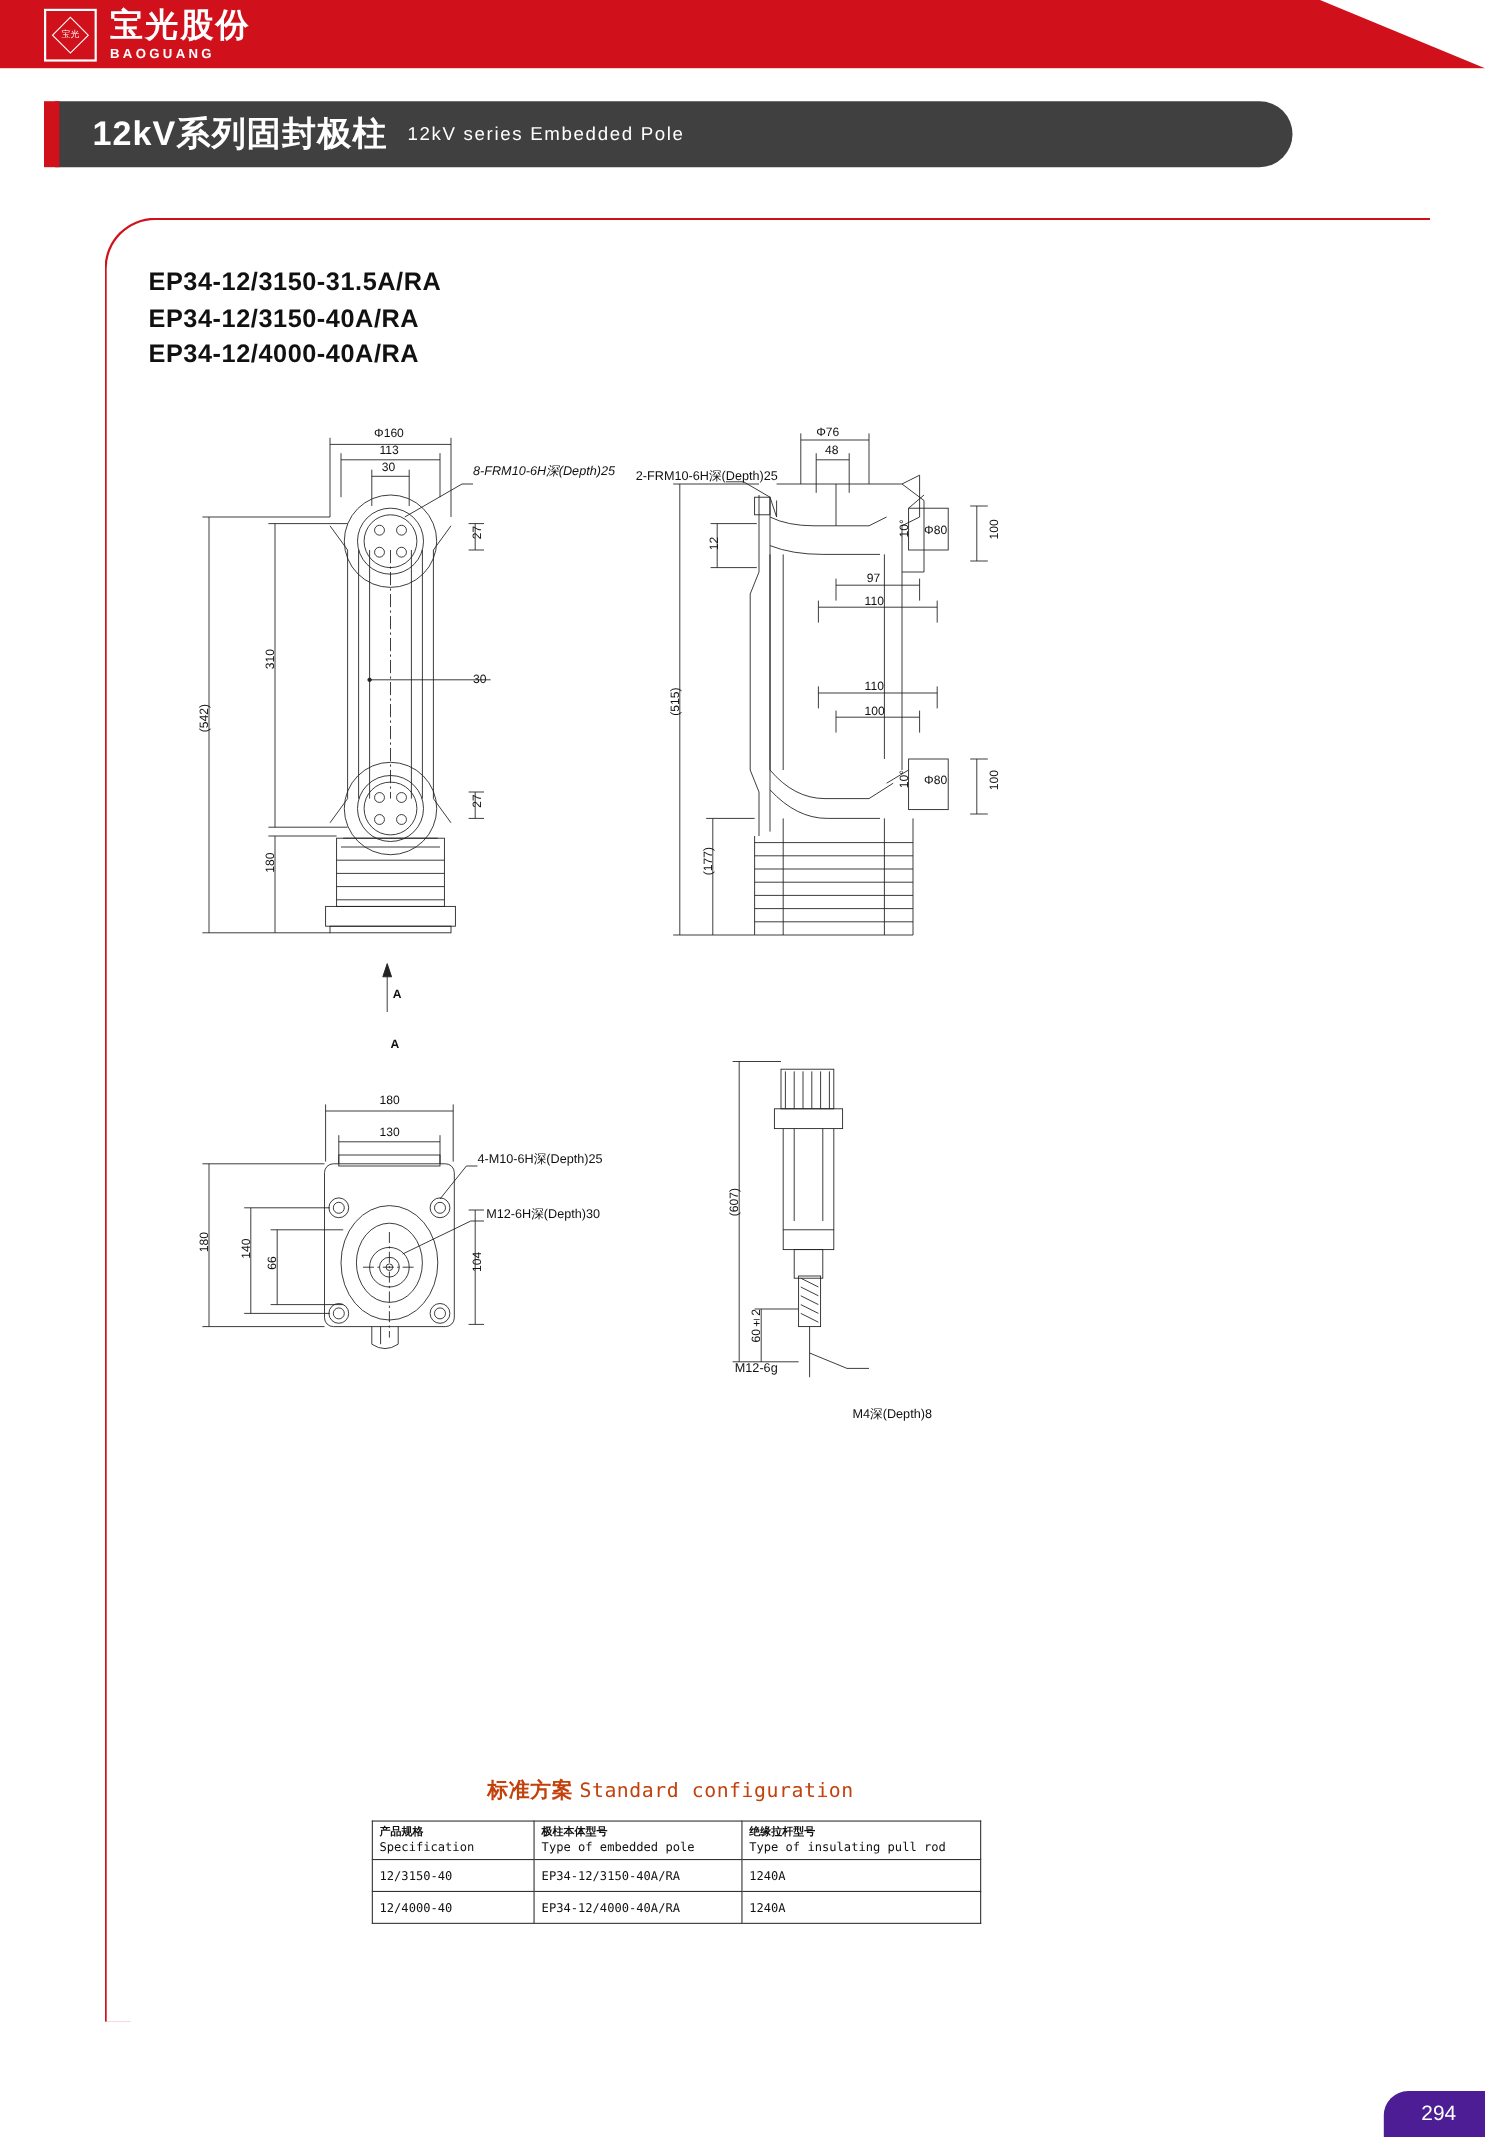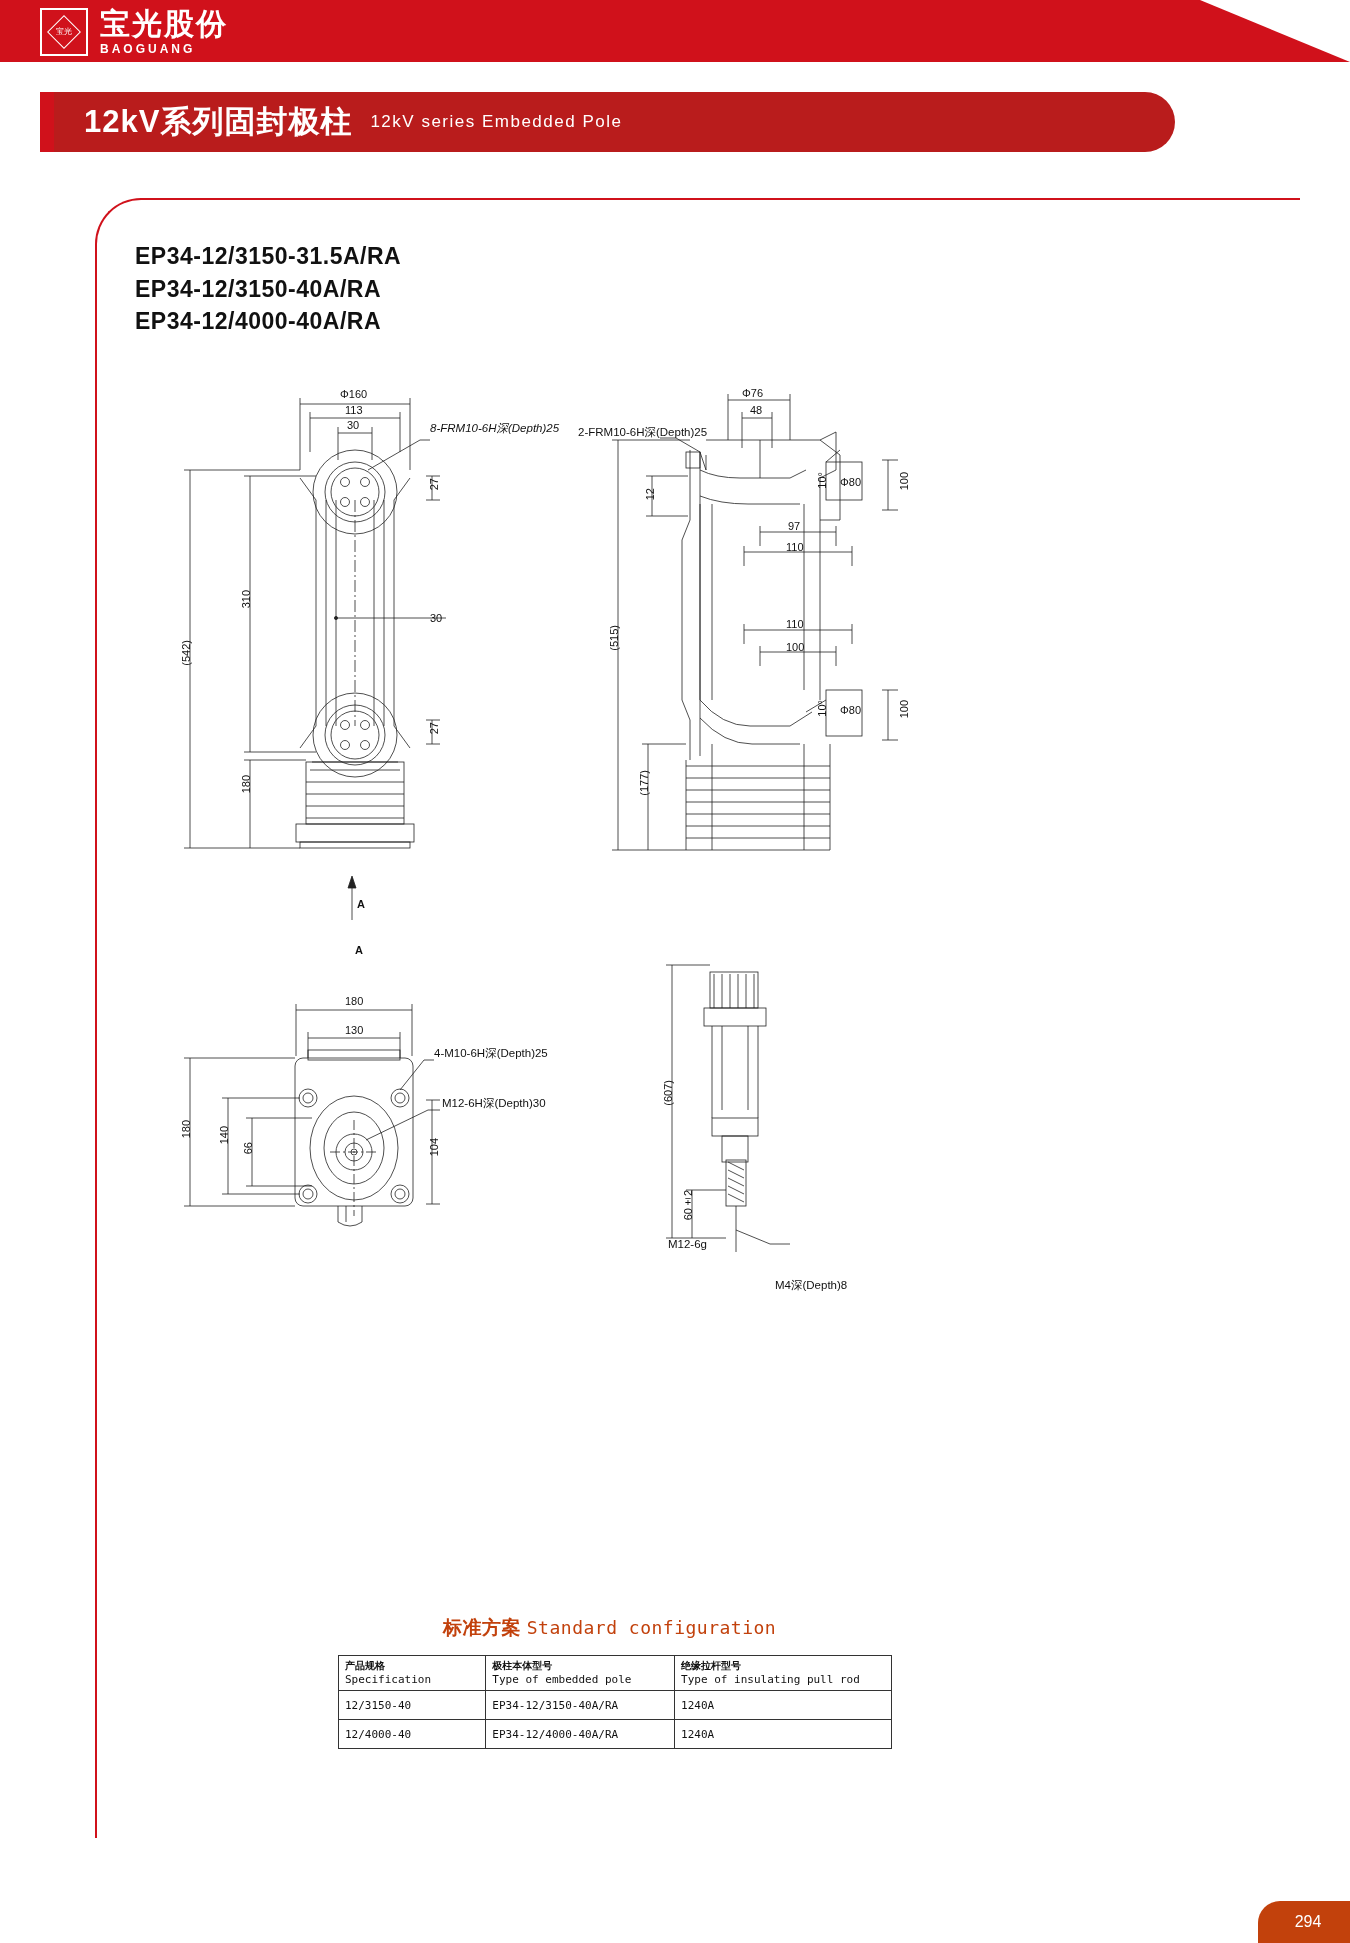--- a/index.html
+++ b/index.html
@@ -31,21 +31,21 @@
     width:22px;height:22px;border:1.6px solid #fff;transform:rotate(45deg);
     display:flex;align-items:center;justify-content:center;
   }
   .logo-mark .diamond span{transform:rotate(-45deg);color:#fff;font-size:8px;line-height:1;}
   .logo-cn{color:#fff;font-size:30px;font-weight:bold;letter-spacing:2px;line-height:1;}
   .logo-en{color:#fff;font-size:12px;letter-spacing:3px;line-height:1;margin-top:4px;font-weight:bold;}
 
   
   .title-band{
     position:absolute;left:50px;top:92px;width:1125px;height:60px;
-    background:#b91c1c;border-radius:0 30px 30px 0;
+    background:#404040;border-radius:0 30px 30px 0;
     display:flex;align-items:center;padding-left:34px;box-sizing:border-box;
   }
   .title-band:before{
     content:"";position:absolute;left:-10px;top:0;width:14px;height:60px;background:#d0111b;
   }
   .title-cn{color:#fff;font-size:31px;font-weight:bold;letter-spacing:1px;}
   .title-en{color:#fff;font-size:17px;margin-left:18px;letter-spacing:1.5px;}
 
   
   .frame{
@@ -82,22 +82,22 @@
   }
   table.cfg th{vertical-align:top;line-height:1.25;}
   table.cfg th .cn{font-family:"Liberation Sans",sans-serif;font-size:10px;font-weight:bold;display:block;}
   table.cfg td{height:20px;}
   .col1{width:140px;}
   .col2{width:190px;}
   .col3{width:220px;}
 
   
   .pagenum{
-    position:absolute;right:0;bottom:0;width:92px;height:42px;background:#c2410c;
-    color:#fff;font-size:16px;display:flex;align-items:center;justify-content:center;
+    position:absolute;right:0;bottom:0;width:92px;height:42px;background:#4c1d95;
+    color:#fff;font-size:19px;display:flex;align-items:center;justify-content:center;
     border-top-left-radius:22px;
   }
   .pagenum span{padding-left:8px;}
 
   svg{display:block;}
 </style>
 </head>
 <body>
 
 <div class="top-bar">

